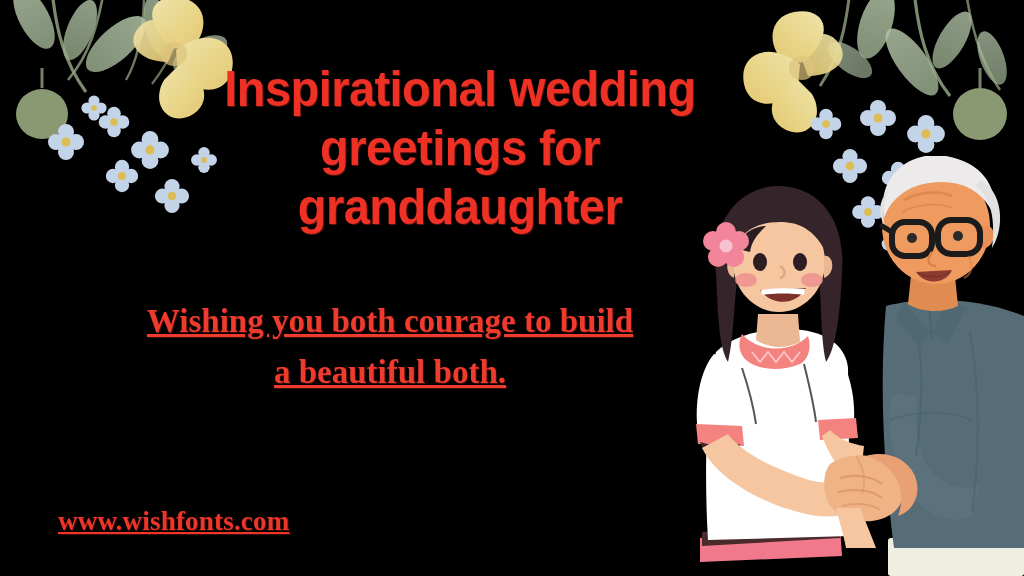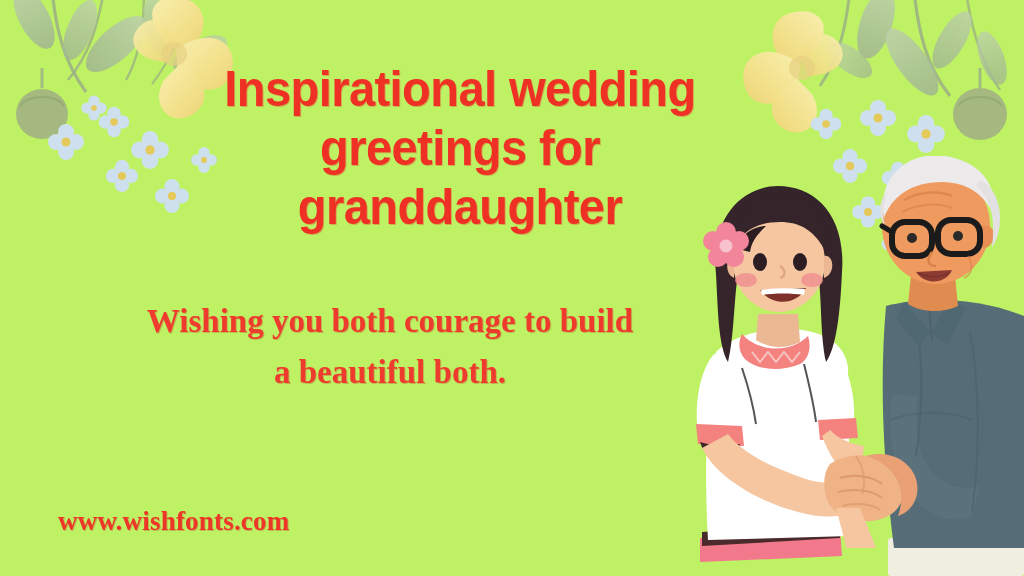--- a/index.html
+++ b/index.html
@@ -5,21 +5,21 @@
   * { margin:0; padding:0; box-sizing:border-box; }
   html,body { width:1024px; height:576px; overflow:hidden; }
   body {
     font-family:"Liberation Sans", sans-serif;
     background:#b3caf0;
     position:relative;
   }
   #card {
     position:absolute; inset:0;
     width:1024px; height:576px;
-    background:#bef264;
+    background:#000000;
     overflow:hidden;
   }
 
   
   .floral { position:absolute; top:0; pointer-events:none; }
   .floral-left  { left:-6px;  width:300px; height:240px; }
   .floral-right { right:-6px; width:330px; height:270px; }
 
   
   .title {
@@ -39,30 +39,32 @@
   .subtitle {
     position:absolute;
     left:60px; top:296px; width:660px;
     text-align:center;
     font-family:"Liberation Serif", serif;
     font-weight:700;
     font-size:33px;
     line-height:1.55;
     color:#ef3b2e;
     text-shadow:1px 1px 0 rgba(200,40,30,.3);
+    text-decoration:underline;
   }
   .site {
     position:absolute;
     left:58px; top:506px;
     font-family:"Liberation Serif", serif;
     font-weight:700;
     font-size:27px;
     color:#ed3528;
     letter-spacing:.2px;
     text-shadow:1px 1px 0 rgba(200,40,30,.3);
+    text-decoration:underline;
   }
 
   
   .illus {
     position:absolute;
     right:0; bottom:0;
     width:344px; height:420px;
   }
 </style>
 </head>

